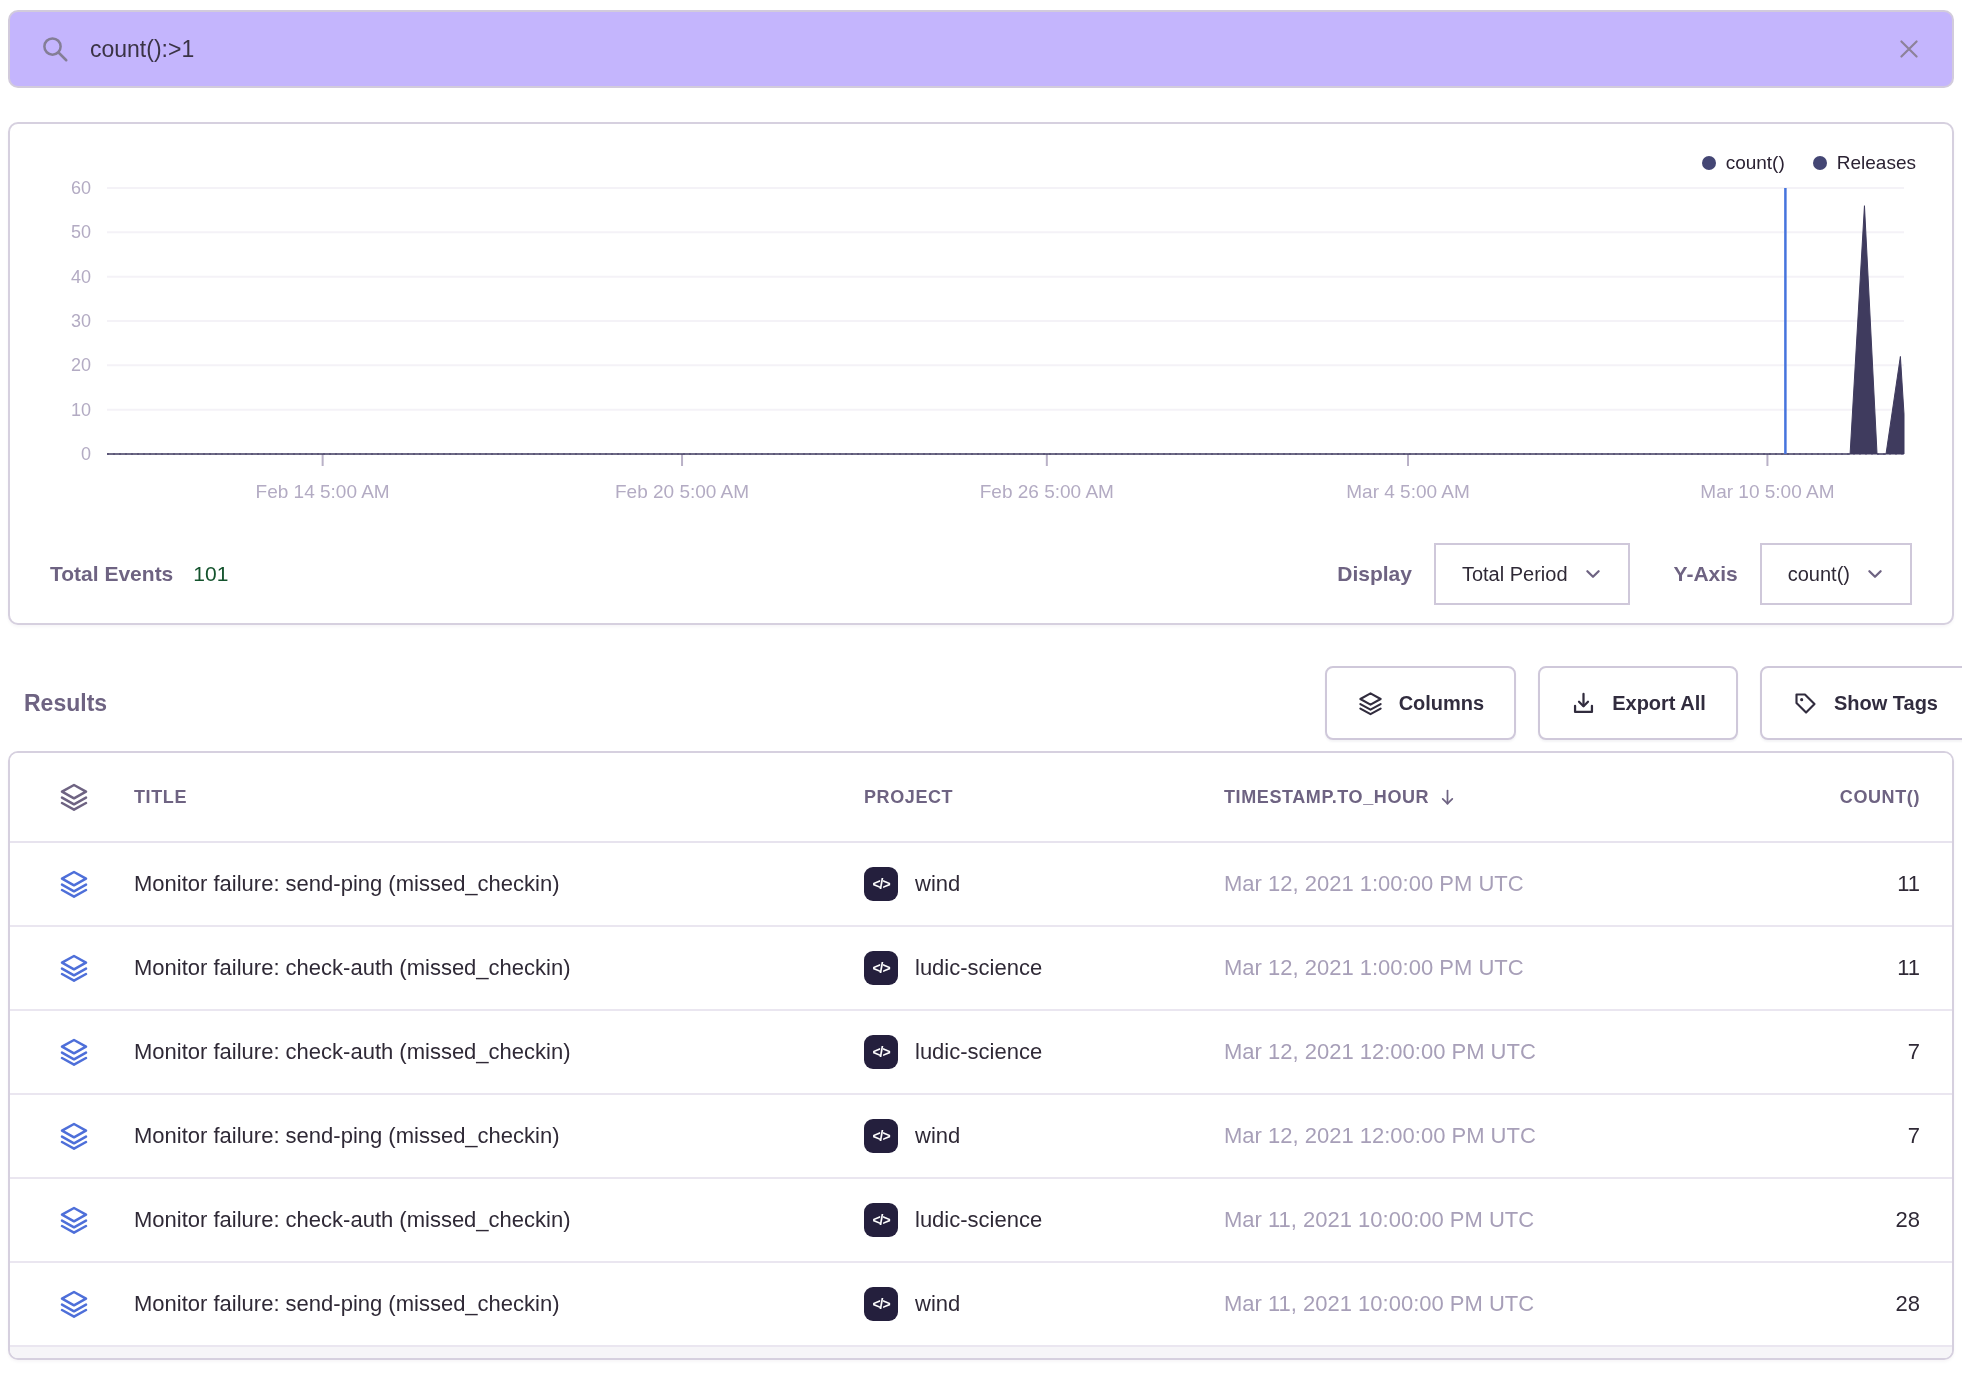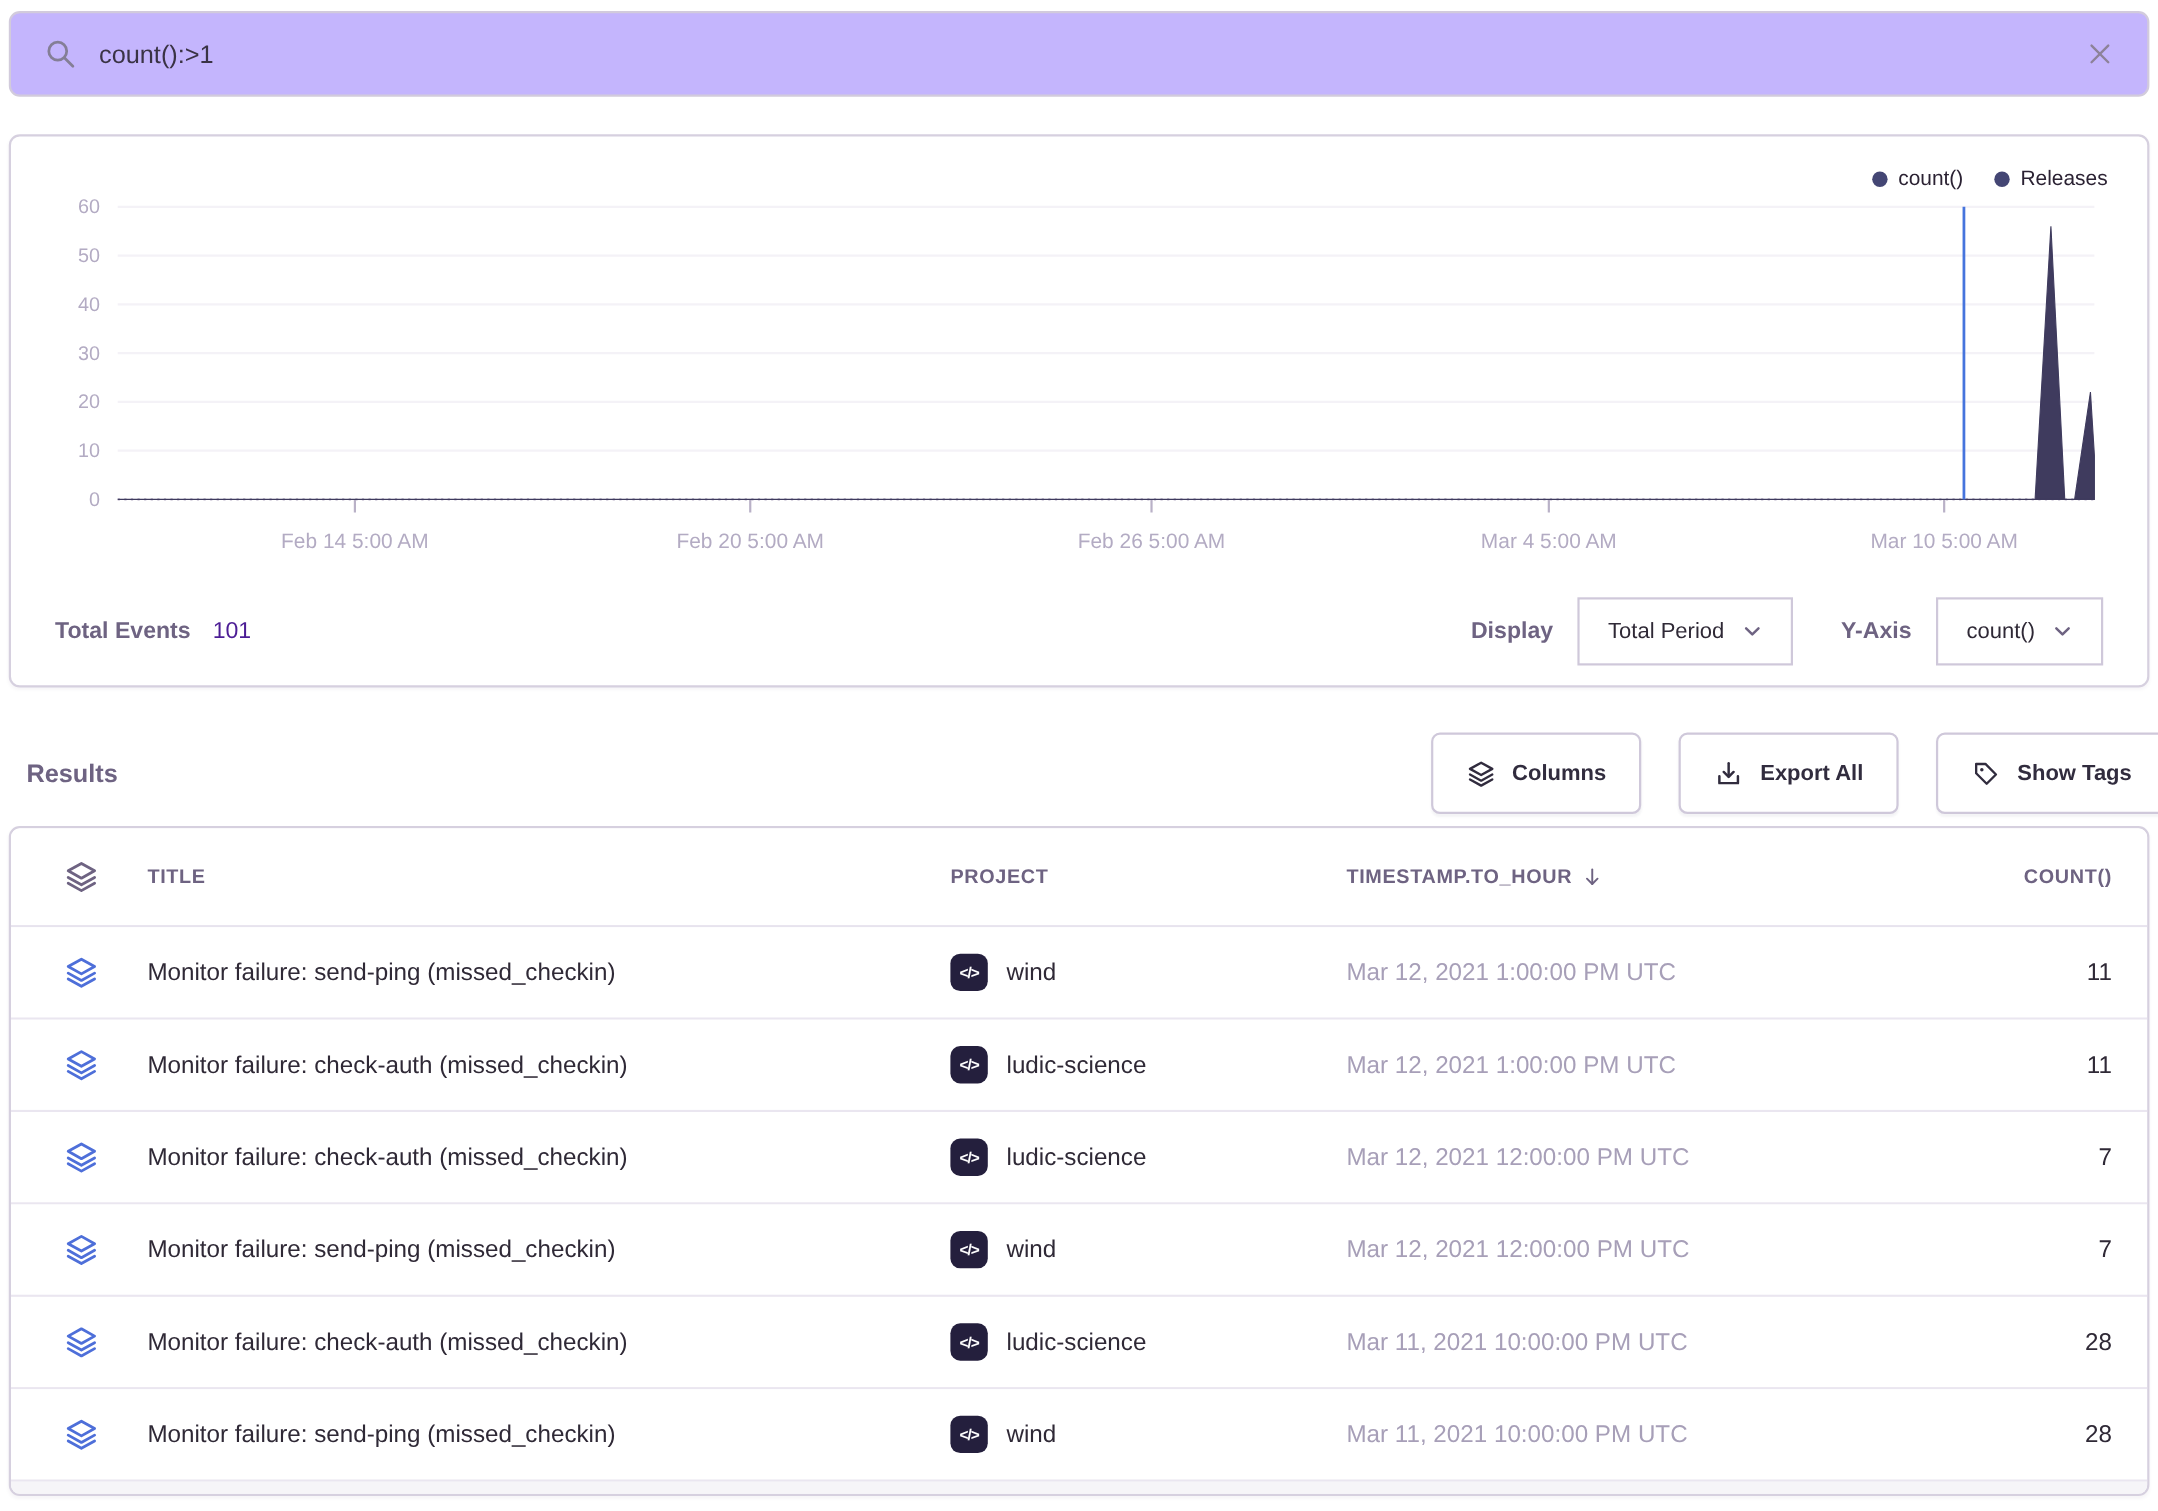--- a/index.html
+++ b/index.html
@@ -20,37 +20,37 @@
     box-shadow:0 2px 3px rgba(40,30,70,.04);}
   .chart-svg{position:absolute;left:0;top:0;}
   .legend{position:absolute;top:28px;right:36px;display:flex;gap:28px;align-items:center;}
   .legend-item{display:flex;align-items:center;gap:10px;cursor:pointer;}
   .legend-dot{width:14px;height:14px;border-radius:50%;background:#444674;}
   .legend-label{font-size:19px;color:#2b2233;}
 
   .summary-row{position:absolute;left:40px;right:40px;bottom:16px;height:66px;
     display:flex;align-items:center;}
   .summary-label{font-weight:bold;font-size:21px;color:#6e6382;}
-  .summary-value{font-size:21px;color:#4c1d95;margin-left:20px;}
+  .summary-value{font-size:21px;color:#14532d;margin-left:20px;}
   .summary-right{margin-left:auto;display:flex;align-items:center;gap:22px;}
   .dropdown{height:62px;box-sizing:border-box;border:2px solid #cfc8da;border-radius:0;
     background:#fff;display:flex;align-items:center;gap:16px;padding:0 26px;
     font-size:20px;color:#2f2936;cursor:pointer;}
   .chev{width:18px;height:18px;color:#6e6382;}
   .gap-left{margin-left:22px;}
 
   
   .results-row{position:absolute;left:24px;top:664px;width:1946px;height:78px;
     display:flex;align-items:center;}
   .results-title{font-weight:bold;font-size:23px;color:#6e6382;}
   .btn-group{margin-left:auto;display:flex;gap:22px;}
   .btn{height:74px;box-sizing:border-box;border:2px solid #cfc8da;border-radius:8px;
     background:#fff;display:flex;align-items:center;gap:15px;padding:0 30px;
     font-weight:bold;font-size:20px;color:#312c3e;cursor:pointer;
-    box-shadow:0 2px 2px rgba(40,30,70,.05);margin-left:12px;}
+    box-shadow:0 2px 2px rgba(40,30,70,.05);}
   .btn svg{width:27px;height:27px;color:#312c3e;}
 
   
   .table-card{position:absolute;left:8px;top:751px;width:1946px;height:609px;
     box-sizing:border-box;border:2px solid #d6d0df;border-radius:10px;background:#fff;
     overflow:hidden;display:flex;flex-direction:column;
     box-shadow:0 2px 3px rgba(40,30,70,.04);}
   .grid-cols{display:grid;grid-template-columns:88px 730px 360px 500px 1fr;
     align-items:center;padding-left:36px;}
   .thead{height:88px;flex:0 0 auto;border-bottom:2px solid #e7e3ee;background:#fff;}

